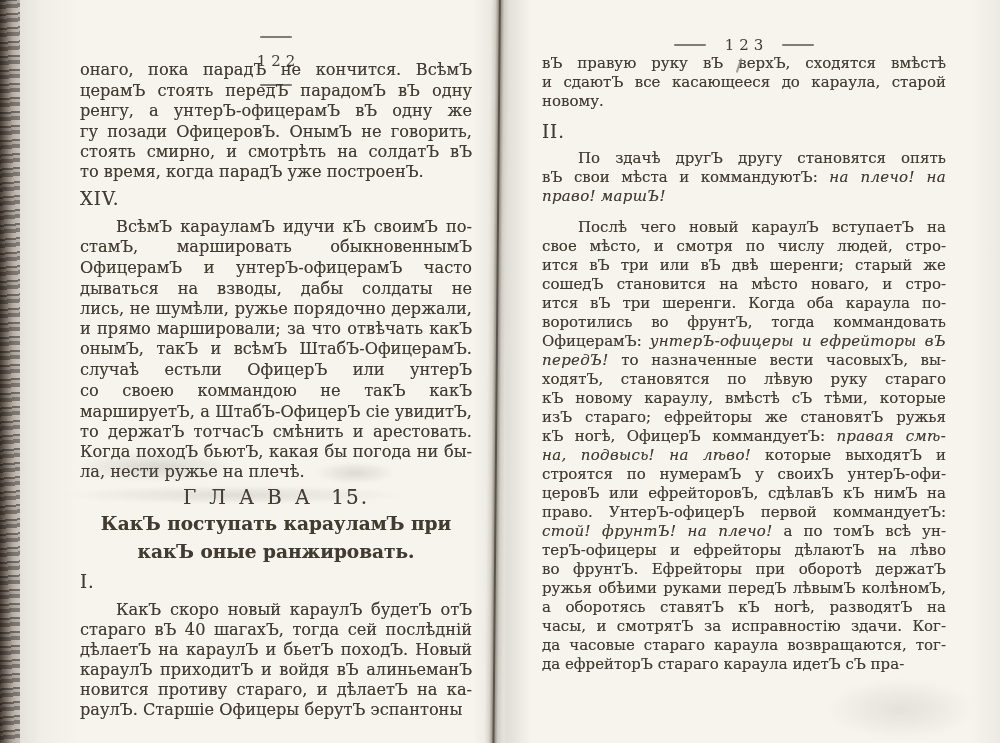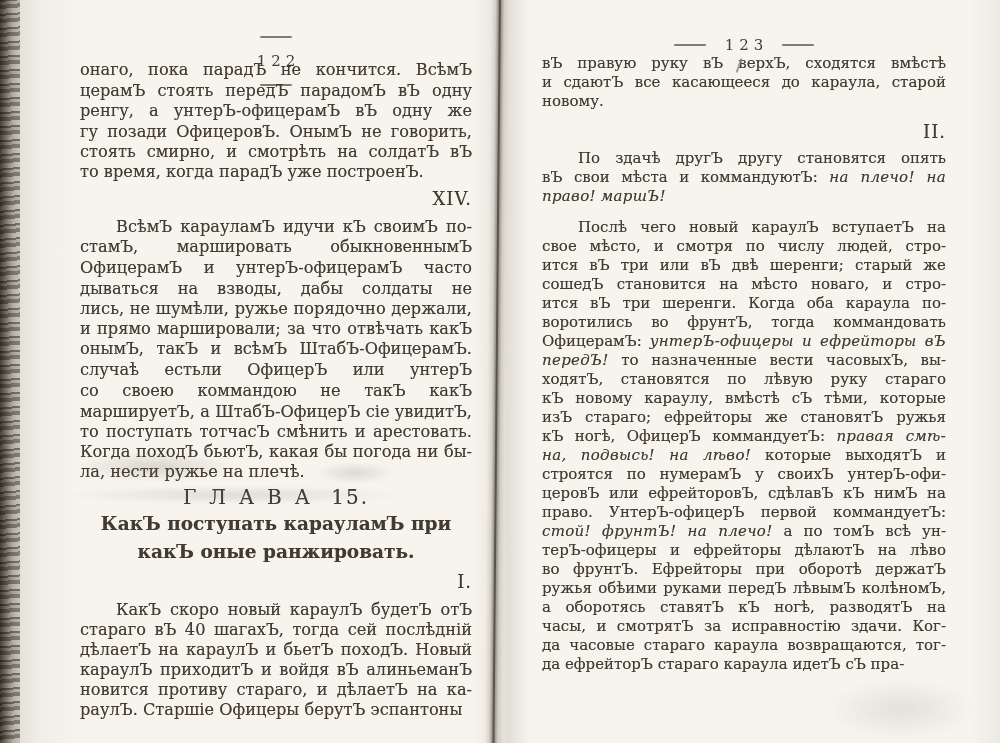--- a/index.html
+++ b/index.html
@@ -37,21 +37,21 @@
   .content{position:absolute;color:var(--ink,#423b31);text-shadow:0 0 .6px rgba(62,54,44,.5);}
   #page-left .content{left:70px;top:60px;width:392px;font-size:16.2px;line-height:20px;}
   #page-right .content{left:36px;top:54px;width:404px;font-size:15px;line-height:19px;}
 
   .line{text-align:justify;text-align-last:justify;height:1em;line-height:inherit;height:auto;overflow:hidden;white-space:nowrap;}
   .line{white-space:normal;max-height:1.28em;}
   .line.last{text-align-last:left;}
   .para.indent .line.first{text-indent:36px;}
   .it{font-style:italic;letter-spacing:.3px;}
 
-  .heading{text-align:right;font-size:18px;letter-spacing:1px;margin:7px 0 8px 0;}
+  .heading{text-align:left;font-size:18px;letter-spacing:1px;margin:7px 0 8px 0;}
   #page-right .heading{margin:11px 0 8px 0;}
   .chapter{text-align:center;font-size:20px;margin:5px 0 2px 0;}
   .ch-word{letter-spacing:13px;}
   .ch-num{letter-spacing:2px;}
   .subtitle{font-weight:bold;font-size:18.5px;margin:4px 0 0 0;}
   .subtitle .line{text-align:center;text-align-last:center;line-height:26px;max-height:28px;}
   #page-right .para.cmds{margin-bottom:12px;}
   #page-right .para.body2{margin-top:8px;}
 
   .stain{position:absolute;border-radius:50%;pointer-events:none;}
@@ -82,21 +82,21 @@
           <div class="line first"><span>ВсѣмЪ карауламЪ идучи кЪ своимЪ по-</span></div>
           <div class="line"><span>стамЪ, маршировать обыкновеннымЪ шагомЪ,</span></div>
           <div class="line"><span>ОфицерамЪ и унтерЪ-офицерамЪ часто огля-</span></div>
           <div class="line"><span>дываться на взводы, дабы солдаты не опуска-</span></div>
           <div class="line"><span>лись, не шумѣли, ружье порядочно держали,</span></div>
           <div class="line"><span>и прямо маршировали; за что отвѣчать какЪ</span></div>
           <div class="line"><span>онымЪ, такЪ и всѣмЪ ШтабЪ-ОфицерамЪ. ВЪ</span></div>
           <div class="line"><span>случаѣ естьли ОфицерЪ или унтерЪ офицерЪ</span></div>
           <div class="line"><span>со своею коммандою не такЪ какЪ надлежитЪ</span></div>
           <div class="line"><span>маршируетЪ, а ШтабЪ-ОфицерЪ сіе увидитЪ,</span></div>
-          <div class="line"><span>то поступать тотчасЪ смѣнить и арестовать.</span></div>
+          <div class="line"><span>то держатЪ тотчасЪ смѣнить и арестовать.</span></div>
           <div class="line"><span>Когда походЪ бьютЪ, какая бы погода ни бы-</span></div>
           <div class="line last"><span>ла, нести ружье на плечѣ.</span></div>
         </div>
         <div class="chapter"><span class="ch-word">ГЛАВА</span><span class="ch-num"> 15.</span></div>
         <div class="subtitle">
           <div class="line first"><span>КакЪ поступать карауламЪ при смѣнѣ, и</span></div>
           <div class="line last"><span>какЪ оные ранжировать.</span></div>
         </div>
         <div class="heading">I.</div>
         <div class="para indent">

